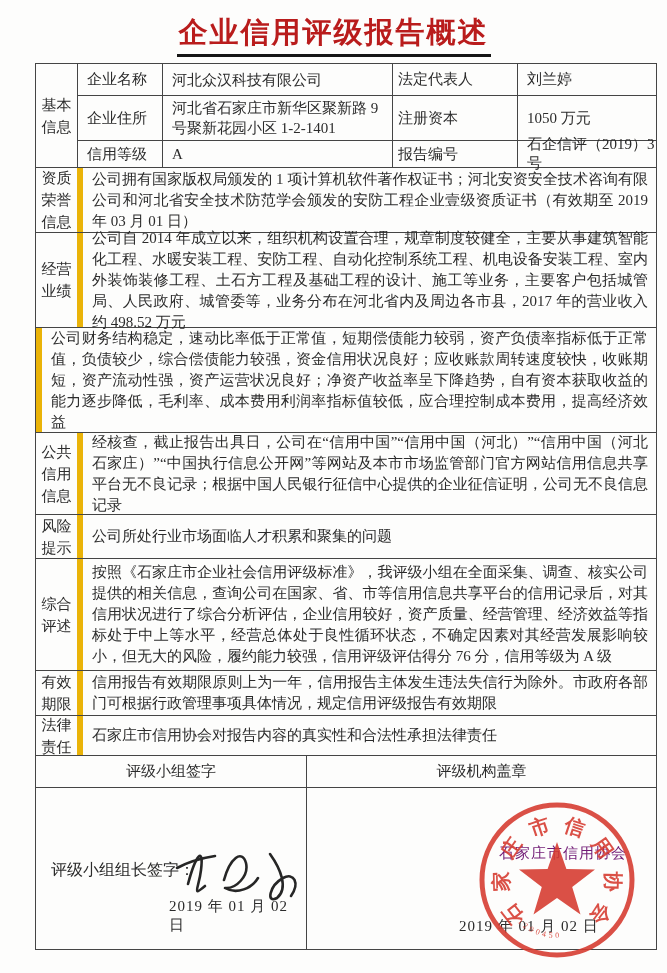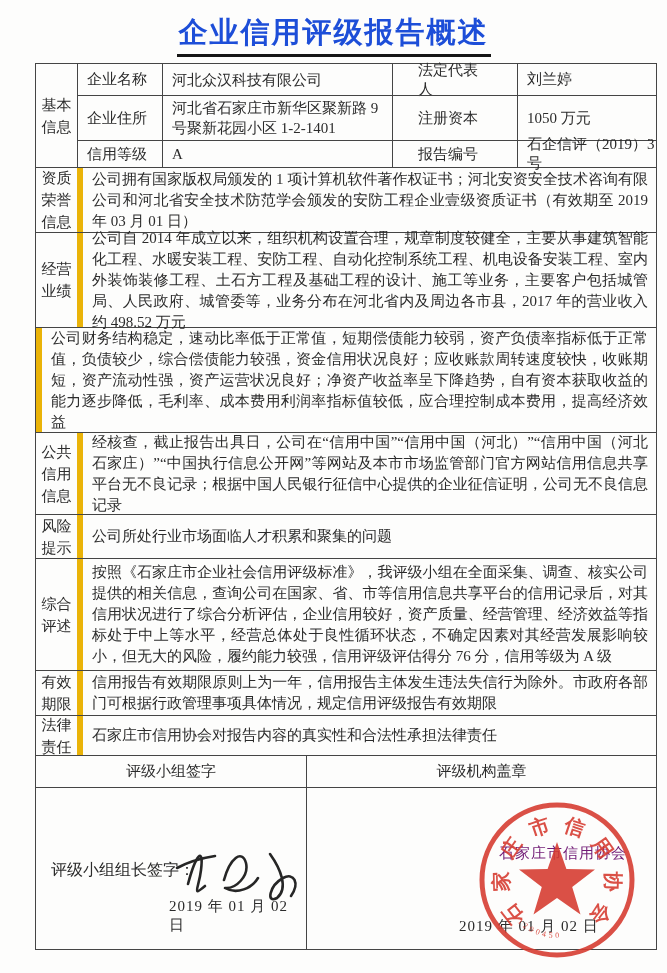--- a/index.html
+++ b/index.html
@@ -14,21 +14,21 @@
     background:#fdfdfc;
   }
   .page-title {
     position:absolute; top:13px; left:0; width:667px;
     text-align:center;
   }
   .page-title span {
     display:inline-block;
     font-size:29px; font-weight:bold; letter-spacing:2px;
     border-bottom:3px solid #151515; padding:0 2px 1px 2px;
-    color:#1d4ed8;
+    color:#b91c1c;
   }
   .doc-table {
     position:absolute; top:63px; left:35px; width:622px;
     border:1px solid #454545;
     background:#fdfdfc;
   }
   .trow { display:flex; border-top:1px solid #454545; }
   .trow:first-child { border-top:none; }
   .sect-cell {
     width:41px; flex:0 0 41px;
@@ -51,21 +51,21 @@
     border-left:1px solid #454545;
     display:flex; align-items:center;
     font-size:15px; line-height:20px;
     padding:2px 4px 2px 9px;
     word-break:break-all;
   }
   .fld2 {
     width:100px; flex:0 0 100px;
     border-left:1px solid #454545;
     display:flex; align-items:center;
-    font-size:15px; padding-left:25px;
+    font-size:15px; padding-left:5px;
   }
   .val2 {
     flex:1;
     border-left:1px solid #454545;
     display:flex; align-items:center;
     font-size:15px; padding-left:9px;
     word-break:break-all;
     margin-left:25px;
   }
   .txt-cell {

